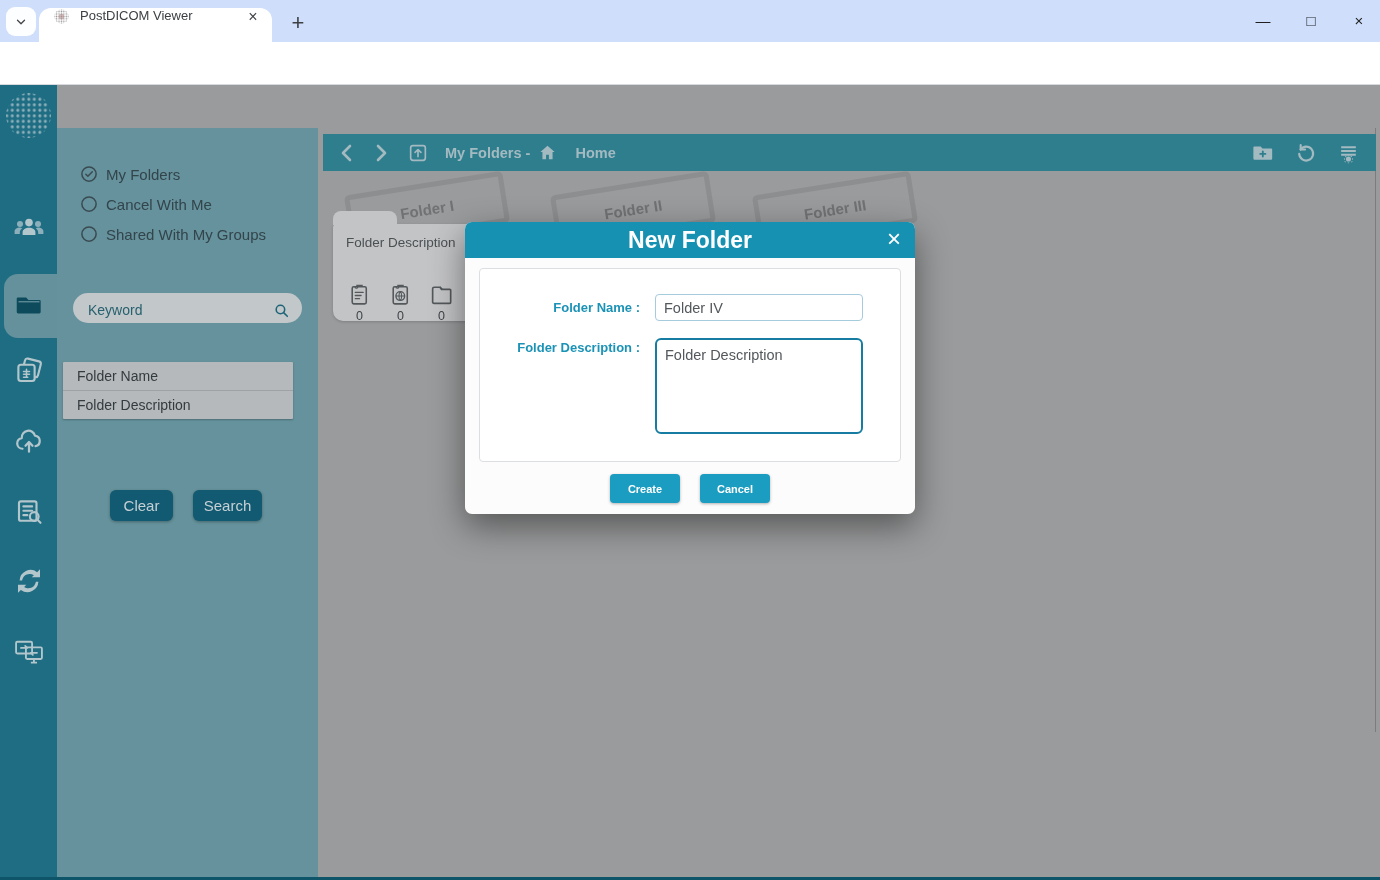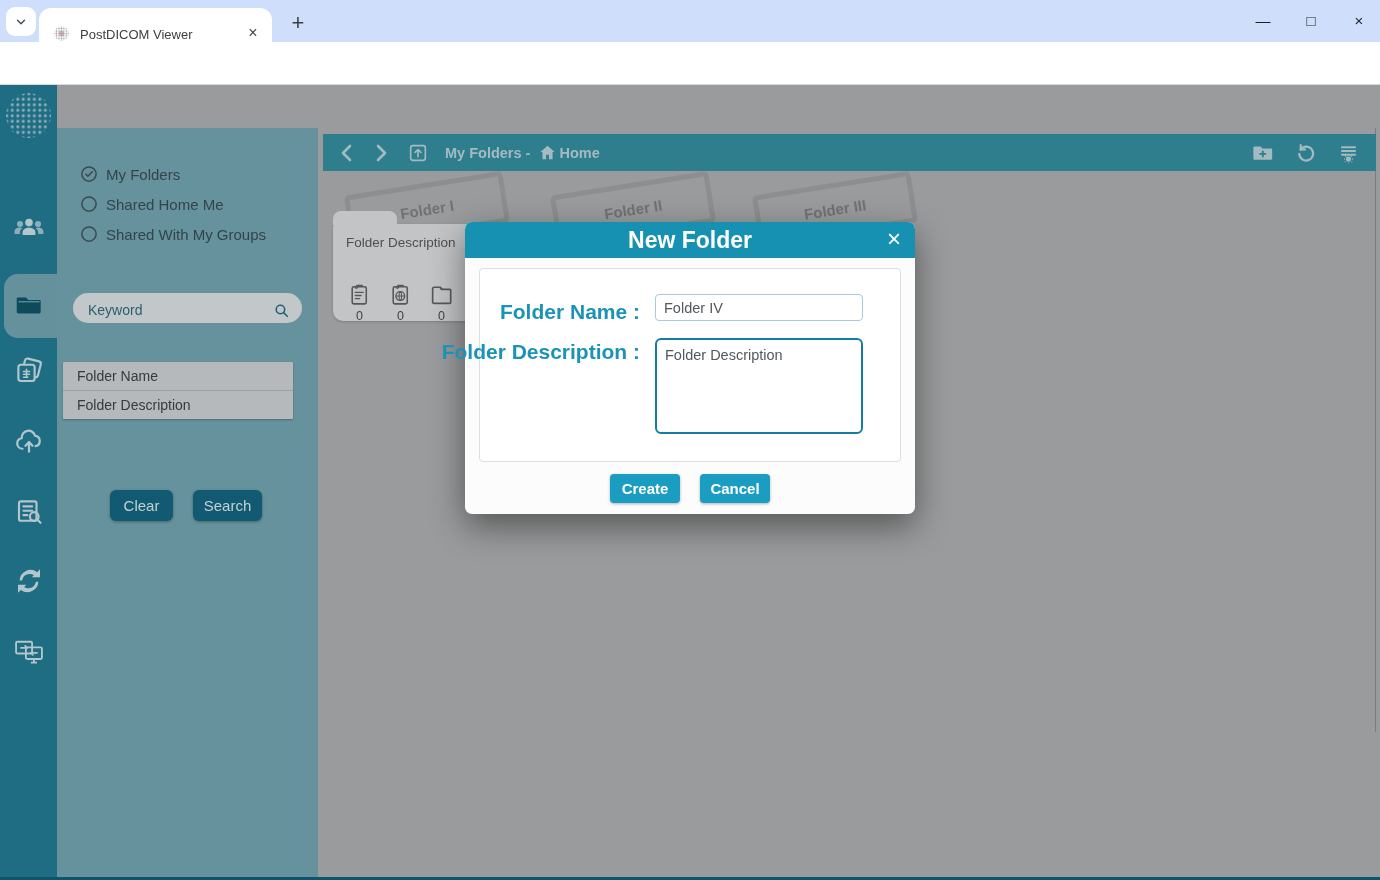--- a/index.html
+++ b/index.html
@@ -4,21 +4,21 @@
 <style>
   * { margin:0; padding:0; box-sizing:border-box; }
   html,body { width:1380px; height:880px; overflow:hidden; }
   body { font-family:"Liberation Sans","DejaVu Sans",sans-serif; }
   .screen { position:relative; width:1380px; height:880px; background:#cfdffb; }
   svg { display:block; }
 
   
   .tabstrip { position:absolute; left:0; top:0; width:1380px; height:42px; background:#cfdffb; }
   .tab-search { position:absolute; left:6px; top:7px; width:30px; height:29px; background:#fdfeff; border-radius:9px; display:flex; align-items:center; justify-content:center; color:#444; }
-  .tab { position:absolute; left:39px; top:8px; width:233px; height:34px; background:#ffffff; border-radius:12px 12px 0 0; display:flex; align-items:flex-end; padding:0 10px 0 14px; }
+  .tab { position:absolute; left:39px; top:8px; width:233px; height:34px; background:#ffffff; border-radius:12px 12px 0 0; display:flex; align-items:flex-start; padding:0 10px 0 14px; }
   .tab-title { font-size:13px; color:#3c4043; flex:1; margin-left:10px; white-space:nowrap; overflow:hidden; }
   .tab-close { font-size:16px; color:#44474a; width:18px; text-align:center; cursor:default; }
   .newtab { position:absolute; left:283px; top:9px; width:30px; height:28px; font-size:22px; font-weight:300; color:#3c4043; display:flex; align-items:center; justify-content:center; }
   .wincontrols { position:absolute; right:12px; top:0; height:40px; display:flex; align-items:center; gap:30px; color:#1f1f1f; }
   .wincontrols span { font-size:15px; width:18px; text-align:center; }
 
   .toolbar { position:absolute; left:0; top:42px; width:1380px; height:43px; background:#ffffff; border-bottom:1px solid #d7dade; }
   .navbtn { position:absolute; top:50px; font-size:19px; color:#45484b; }
   .omnibox { position:absolute; left:124px; top:47px; width:1042px; height:33px; background:#eef1f7; border-radius:17px; display:flex; align-items:center; padding:0 14px; }
   .omni-url { font-size:14.5px; color:#202124; margin-left:10px; flex:1; }
@@ -64,24 +64,24 @@
   .fcard-stats { position:absolute; left:14px; top:58px; display:flex; gap:16px; }
   .stat { display:flex; flex-direction:column; align-items:center; color:#54585b; }
   .stat .cnt { font-size:12.5px; color:#3f4447; margin-top:2px; }
 
   
   .modal { position:absolute; left:465px; top:222px; width:450px; height:292px; background:#fcfcfc; border-radius:7px; box-shadow:0 12px 34px rgba(0,0,0,.45); z-index:30; }
   .modal-hdr { position:absolute; left:0; top:0; width:450px; height:36px; background:#1791b1; border-radius:7px 7px 0 0; }
   .modal-title { width:100%; height:36px; line-height:36px; text-align:center; color:#ffffff; font-size:23px; font-weight:700; }
   .modal-x { position:absolute; right:14px; top:0; height:36px; line-height:34px; color:#ffffff; font-size:24px; font-weight:400; }
   .modal-panel { position:absolute; left:14px; top:46px; width:422px; height:194px; background:#ffffff; border:1px solid #dcdfe1; border-radius:4px; }
-  .mlabel { position:absolute; right:275px; font-size:21px; font-weight:600; color:#1b93b6; white-space:nowrap; }
+  .mlabel { position:absolute; right:275px; font-size:13px; font-weight:600; color:#1b93b6; white-space:nowrap; }
   .minput { position:absolute; left:190px; top:72px; width:208px; height:27px; border:1px solid #a6cbdd; border-radius:4px; font-size:14.5px; color:#53585c; padding:0 8px; font-family:inherit; outline:none; background:#fff; }
   .mtextarea { position:absolute; left:190px; top:116px; width:208px; height:96px; border:2px solid #177ca1; border-radius:6px; font-size:14.5px; color:#53585c; padding:7px 8px; font-family:inherit; outline:none; resize:none; background:#fff; }
-  .mbtn { position:absolute; top:252px; height:29px; background:#1b9dc2; border:none; border-radius:4px; color:#ffffff; font-size:15px; font-weight:600; font-family:inherit; box-shadow:0 1px 3px rgba(0,0,0,.3); }
+  .mbtn { position:absolute; top:252px; height:29px; background:#1b9dc2; border:none; border-radius:4px; color:#ffffff; font-size:11px; font-weight:600; font-family:inherit; box-shadow:0 1px 3px rgba(0,0,0,.3); }
 
   .bottombar { position:absolute; left:0; bottom:0; width:1380px; height:3px; background:#0e556a; z-index:6; }
 </style>
 </head>
 <body>
 
 <div class="screen">
 
   <div class="tabstrip">
     <div class="tab-search">
@@ -248,21 +248,21 @@
         <svg class="radio-ic" width="18" height="18" viewBox="0 0 24 24">
           <circle cx="12" cy="12" r="9.5" fill="none" stroke="currentColor" stroke-width="2"></circle>
           <path d="M7.8 12.4l2.7 2.7 5.9-6" fill="none" stroke="currentColor" stroke-width="2" stroke-linecap="round" stroke-linejoin="round"></path>
         </svg>
         <span>My Folders</span>
       </div>
       <div class="radio-row" style="top:66px;">
         <svg class="radio-ic" width="18" height="18" viewBox="0 0 24 24">
           <circle cx="12" cy="12" r="9.5" fill="none" stroke="currentColor" stroke-width="2"></circle>
         </svg>
-        <span>Shared Home Me</span>
+        <span>Cancel With Me</span>
       </div>
       <div class="radio-row" style="top:96px;">
         <svg class="radio-ic" width="18" height="18" viewBox="0 0 24 24">
           <circle cx="12" cy="12" r="9.5" fill="none" stroke="currentColor" stroke-width="2"></circle>
         </svg>
         <span>Shared With My Groups</span>
       </div>
 
       <div class="keyword">
         <input type="text" placeholder="Keyword" style="">
@@ -292,21 +292,21 @@
         <svg class="gap" width="22" height="22" viewBox="0 0 24 24">
           <g fill="none" stroke="currentColor" stroke-width="1.8">
             <rect x="4" y="4" width="16" height="16" rx="2.5"></rect>
             <path d="M12 16V8.8M8.8 11.4L12 8.2l3.2 3.2" stroke-linecap="round" stroke-linejoin="round"></path>
           </g>
         </svg>
         <span class="crumb-text">My Folders -</span>
         <svg style="margin-left:8px;" width="19" height="19" viewBox="0 0 24 24">
           <path fill="currentColor" d="M12 3.5l9 7.8h-2.6v9.2h-4.6v-5.6h-3.6v5.6H5.6v-9.2H3z"></path>
         </svg>
-        <span class="crumb-text" style="margin-left:2px;">Home</span>
+        <span class="crumb-text" style="margin-left:18px;">Home</span>
 
         <div class="crumb-right">
           <svg width="24" height="22" viewBox="0 0 24 24">
             <path fill="currentColor" d="M2.5 5h7l1.8 2H21a1 1 0 0 1 1 1v10a1.3 1.3 0 0 1-1.3 1.3H2.8A1.3 1.3 0 0 1 1.5 18V6a1 1 0 0 1 1-1z"></path>
             <path d="M11.8 10.2v5.6M9 13h5.6" stroke="#2f7e8e" stroke-width="2" stroke-linecap="round"></path>
           </svg>
           <svg width="22" height="22" viewBox="0 0 24 24">
             <g fill="none" stroke="currentColor" stroke-width="2.3" stroke-linecap="round">
               <path d="M6 8.2A7.6 7.6 0 1 1 4.6 13"></path>
               <path d="M6.2 3.4v4.8H11" stroke-linejoin="round"></path>

